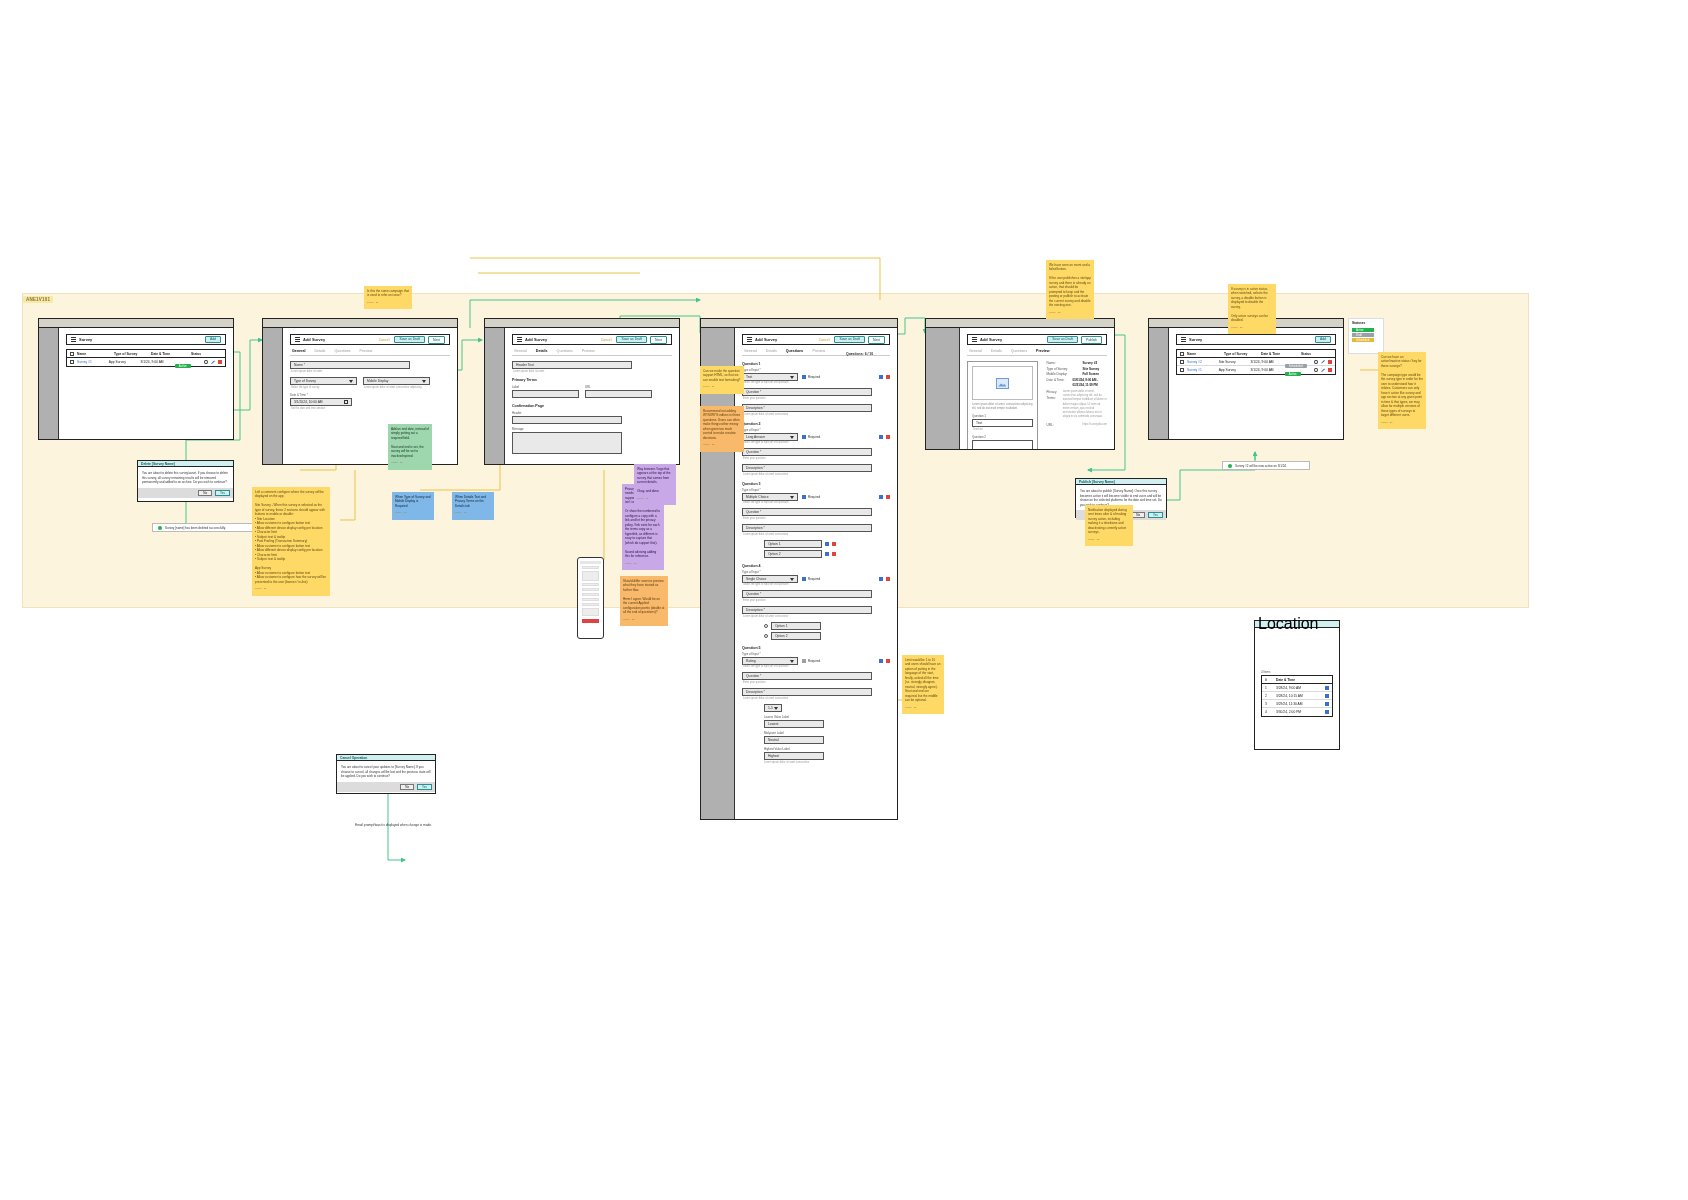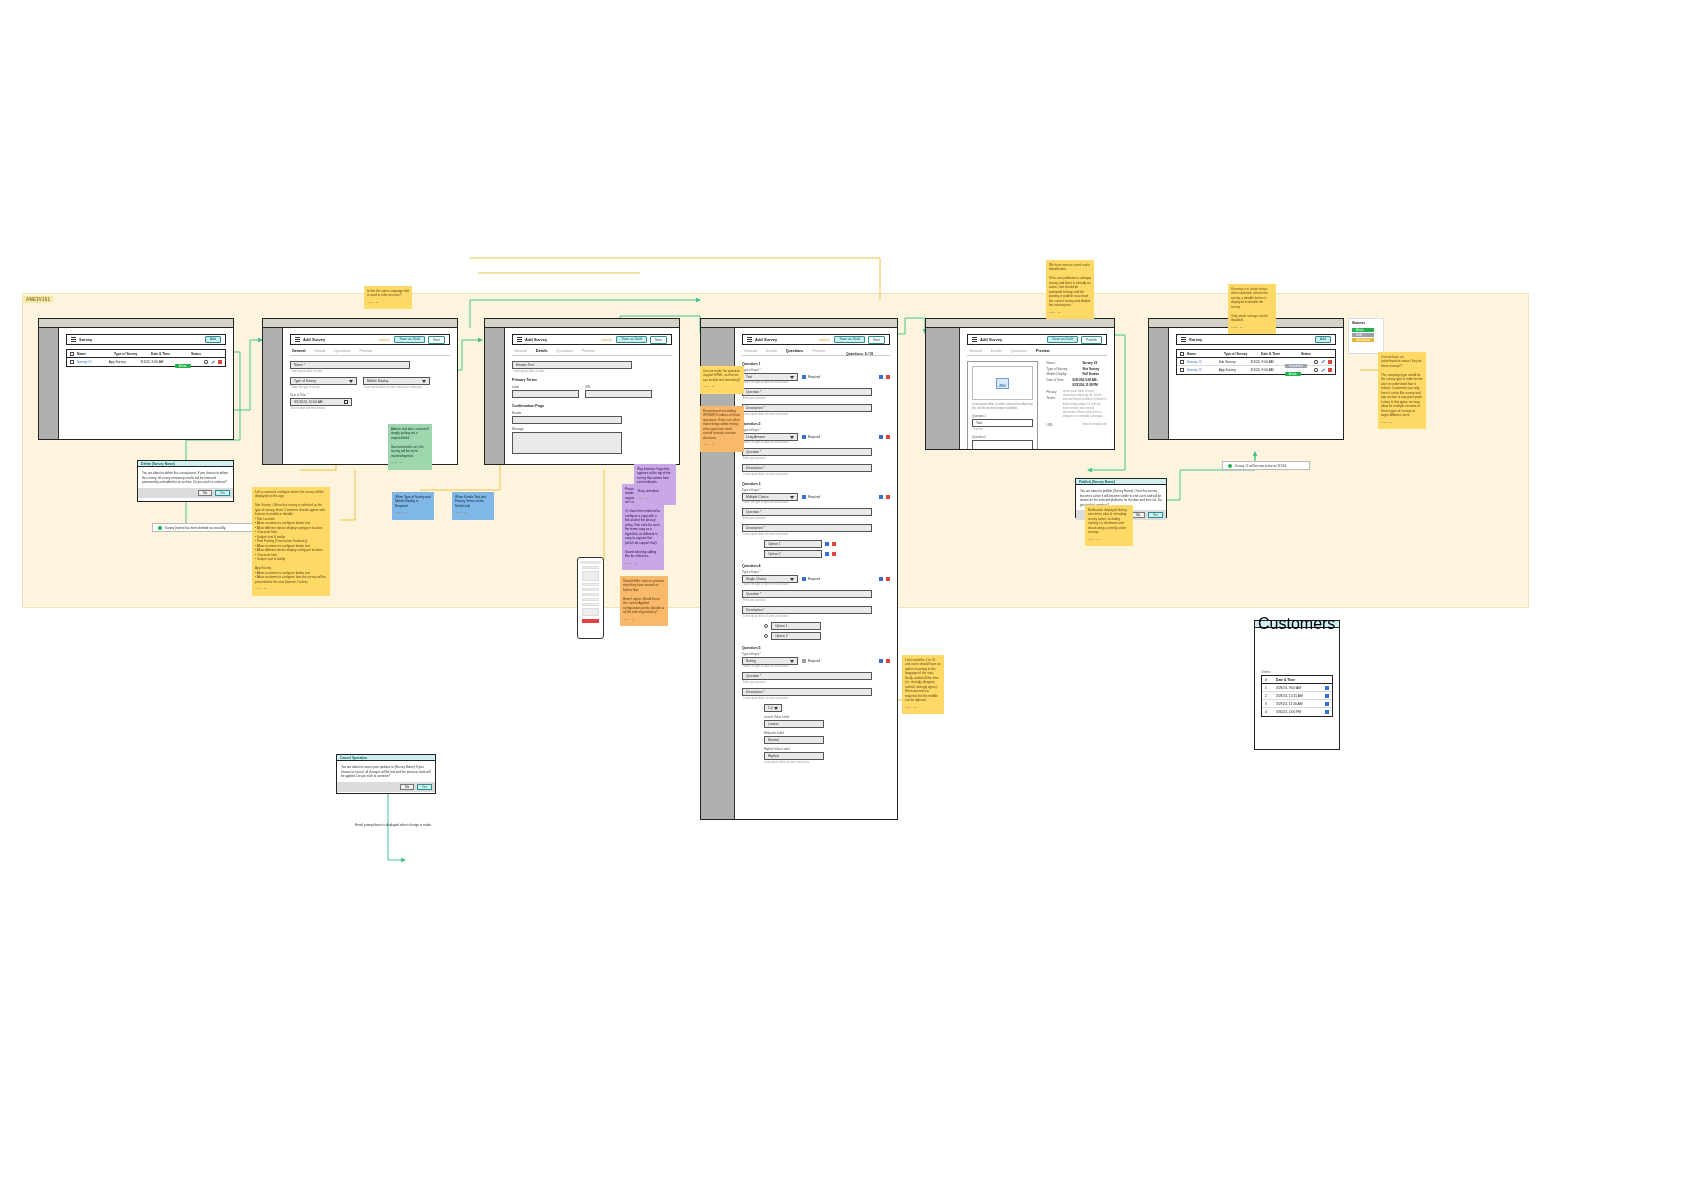--- a/index.html
+++ b/index.html
@@ -716,21 +716,21 @@
 
   <div class="statuses" style="left:1348px; top:318px; width:36px; height:36px;">
     <div class="t">Statuses</div>
     <span class="s" style="background:#23b14d;">Active</span>
     <span class="s" style="background:#9aa0a6;">Draft</span>
     <span class="s" style="background:#e3b93c;">Scheduled</span>
   </div>
 
   <div class="win" style="left:1254px; top:620px; width:86px; height:130px;">
     <div class="dhead" style="height:7px;background:#cfeff0;border-bottom:1px solid #222;display:flex;align-items:center;padding:0 3px;">
-      <span class="dtitle">Customers</span>
+      <span class="dtitle">Location</span>
     </div>
     <div style="padding:6px;">
       <div style="height:36px;"></div>
       <div class="flabel">4 Items</div>
       <div class="tbl">
         <div class="thead">
           <span class="cell h" style="width:8px;">#</span>
           <span class="cell h" style="width:42px;">Date &amp; Time</span>
         </div>
         <div class="trow">

